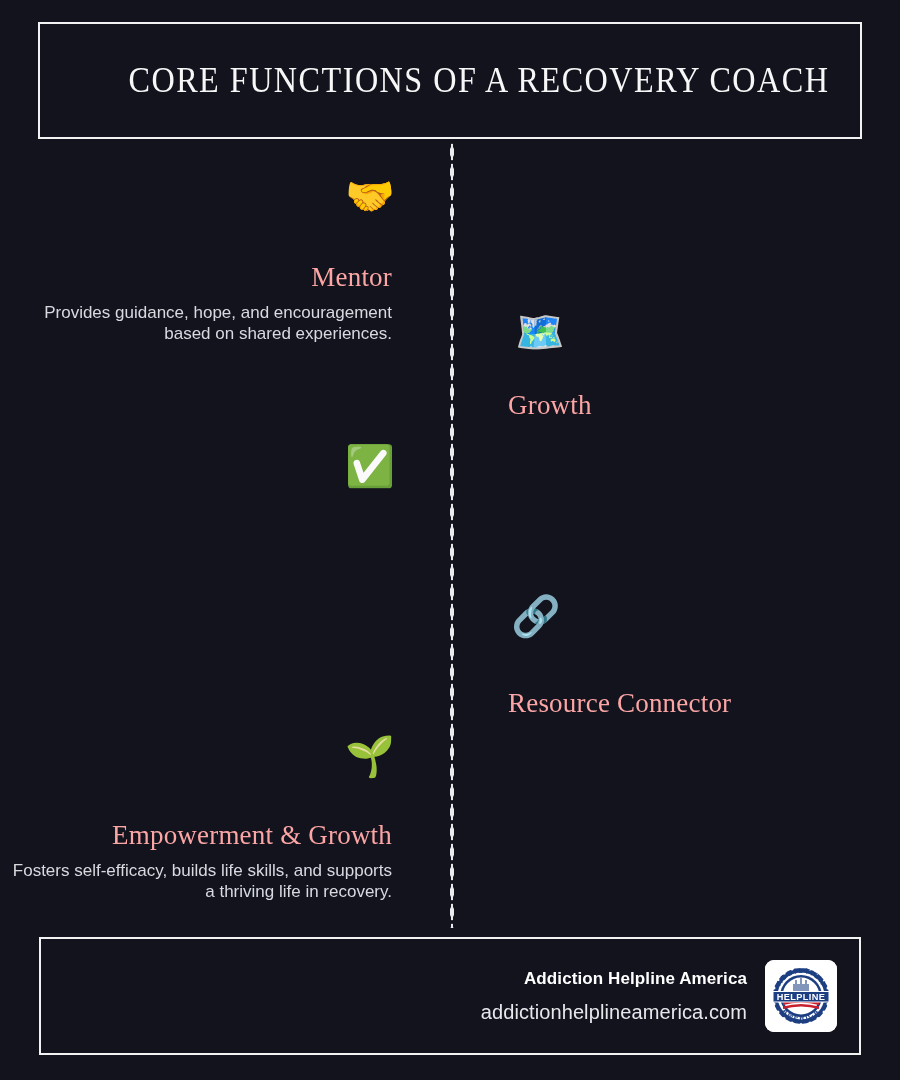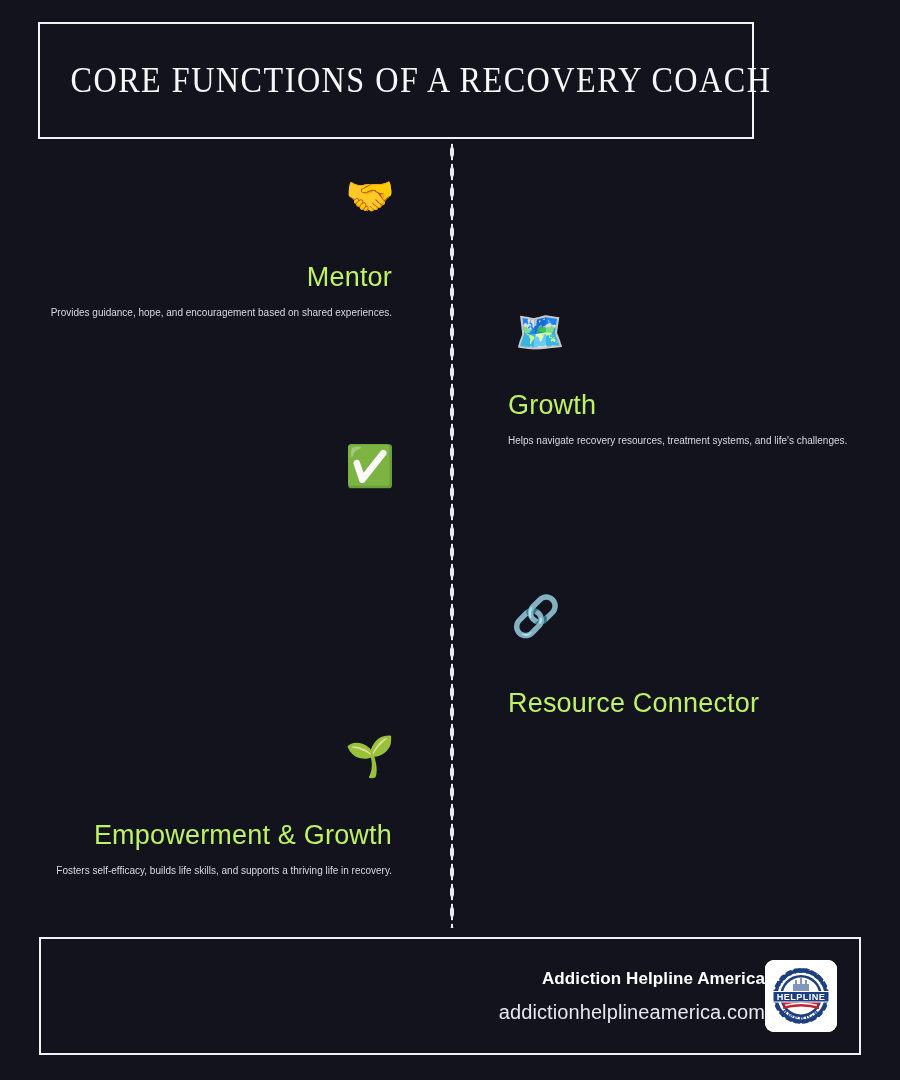--- a/index.html
+++ b/index.html
@@ -13,27 +13,27 @@
     font-family: "Liberation Sans", sans-serif;
     overflow: hidden;
     position: relative;
   }
 
   
   .header-box {
     position: absolute;
     left: 38px;
     top: 22px;
-    width: 716px;
+    width: 824px;
     height: 117px;
     border: 2px solid #f2f2f2;
     box-sizing: border-box;
     display: flex;
     align-items: center;
-    justify-content: flex-start;
+    justify-content: flex-end;
   }
   .header-title {
     font-family: "Liberation Serif", serif;
     font-size: 35px;
     letter-spacing: 1.6px;
     color: #f7f7f7;
     text-transform: uppercase;
     transform: scaleX(0.92);
     white-space: nowrap;
     font-weight: 400;
@@ -76,29 +76,29 @@
     height: 4px;
     background-image: radial-gradient(#e9eaee 1.6px, rgba(0,0,0,0) 1.8px);
     background-size: 17px 4px;
     background-repeat: repeat-x;
   }
   .text-block {
     position: absolute;
     width: 392px;
   }
   .block-title {
-    font-family: Liberation Sans, sans-serif;
+    font-family: Liberation Serif, serif;
     font-size: 27px;
-    color: #bef264;
+    color: #fca5a5;
     margin: 0 0 9px 0;
     font-weight: 400;
     letter-spacing: 0.2px;
   }
   .block-desc {
-    font-size: 10px;
+    font-size: 17px;
     line-height: 21px;
     color: #d8dae0;
     margin: 0;
   }
   .side-left .text-block { right: 508px; text-align: right; }
   .side-right .text-block { left: 508px; text-align: left; }
 
   
   .footer-box {
     position: absolute;
@@ -109,20 +109,21 @@
     border: 2px solid #f2f2f2;
     box-sizing: border-box;
   }
   .footer-inner {
     position: absolute;
     right: 22px;
     top: 50%;
     transform: translateY(-50%);
     display: flex;
     align-items: center;
+    gap: 18px;
   }
   .footer-text { text-align: right; }
   .brand-name {
     font-size: 17px;
     font-weight: bold;
     color: #ffffff;
     letter-spacing: 0.1px;
     margin-bottom: 12px;
   }
   .brand-url {
@@ -160,21 +161,20 @@
       <p class="block-title">Mentor</p>
       <p class="block-desc">Provides guidance, hope, and encouragement based on shared experiences.</p>
     </div>
   </div>
 
   <div class="row side-right" style="top:0;">
     <div class="emoji" style="left:514px; top:312px;">🗺️</div>
     <div class="connector" style="left:456px; top:330px; width:52px;"></div>
     <div class="text-block" style="top:390px;">
       <p class="block-title">Growth</p>
-      <p class="block-desc">Helps navigate recovery resources, treatment systems, and life's challenges.</p>
     </div>
   </div>
 
   <div class="row side-left" style="top:0;">
     <div class="emoji" style="left:344px; top:446px;">✅</div>
     <div class="connector" style="left:400px; top:466px; width:52px;"></div>
     <div class="text-block" style="top:529px;">
     </div>
   </div>
 

